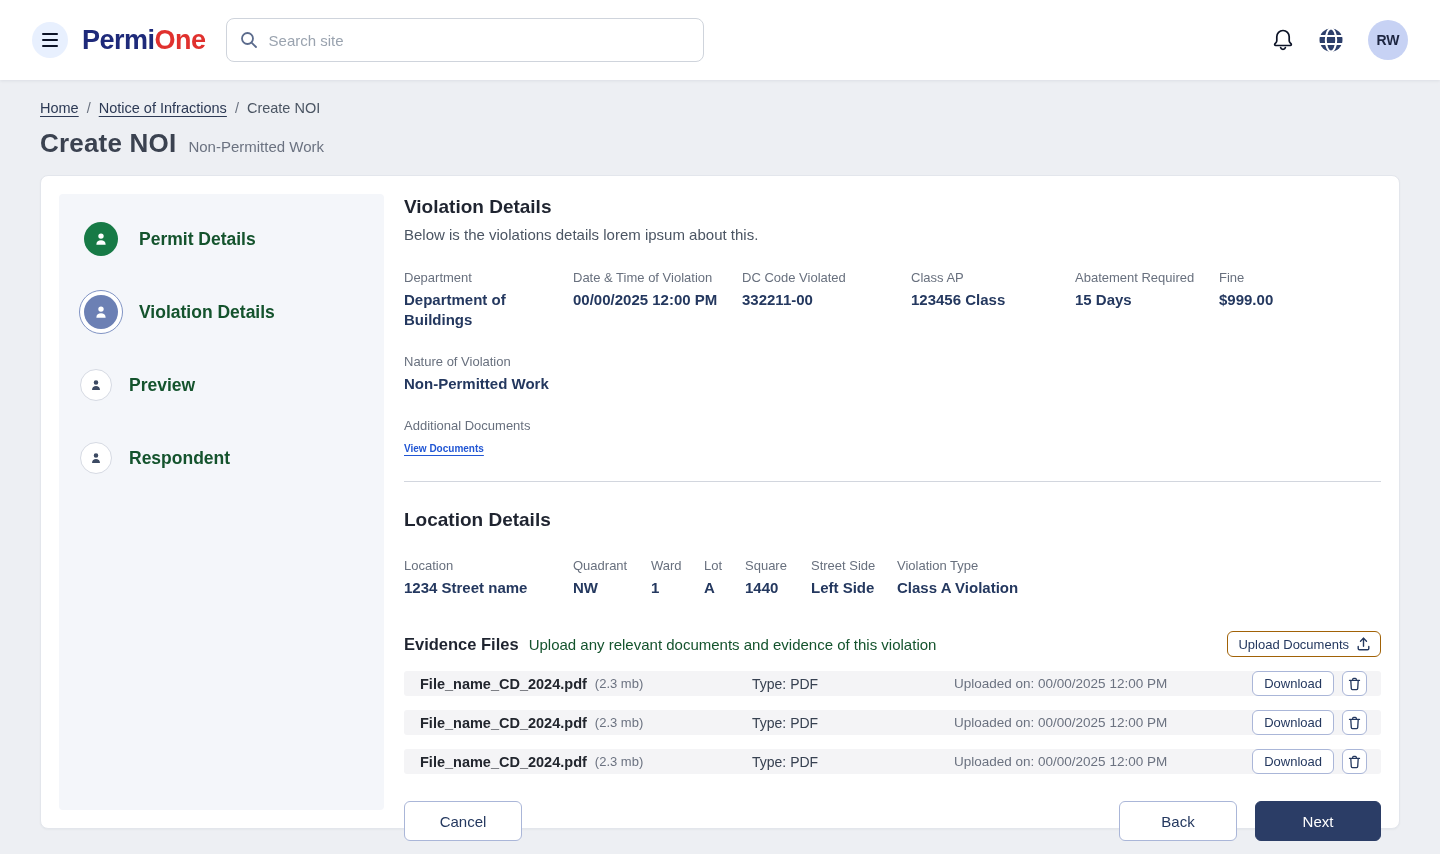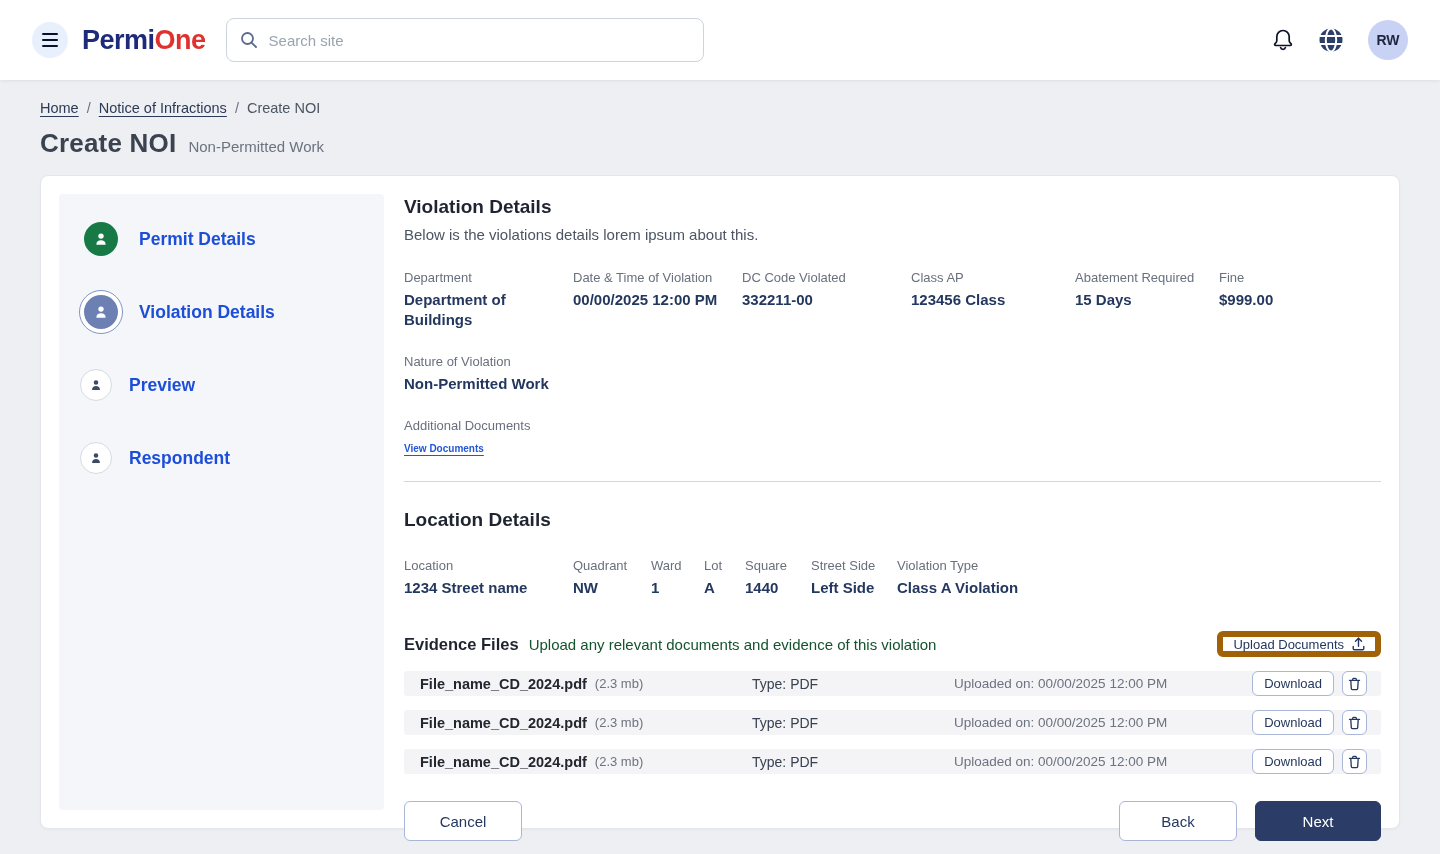--- a/index.html
+++ b/index.html
@@ -72,21 +72,21 @@
   .step-circle { width:34px; height:34px; border-radius:50%; display:flex; align-items:center; justify-content:center; }
   .step.completed .step-circle { background:#177a46; }
   .step.completed .step-circle svg path { fill:#ffffff; }
   .step.active .step-icon-outer { border:1.5px solid #8194c4; background:#fff; }
   .step.active .step-circle { background:#6c80b4; }
   .step.active .step-circle svg path { fill:#ffffff; }
   .step.upcoming .step-icon-outer { width:34px; height:34px; }
   .step.upcoming .step-circle { background:#ffffff; border:1px solid #d6dae3; width:32px; height:32px; }
   .step.upcoming .step-circle svg path { fill:#3c4a63; }
   .step.upcoming .step-circle svg { transform:scale(.85); }
-  .step-label { font-size:17.5px; font-weight:bold; color:#1d4ed8; }
+  .step-label { font-size:17.5px; font-weight:bold; color:#14532d; }
 
   
   .main { flex:1; padding:2px 0 0 2px; display:flex; flex-direction:column; }
   .section-title { font-size:19px; font-weight:bold; color:#1f2430; }
   .section-desc { margin-top:8px; font-size:15px; color:#4b5563; }
 
   .field-row { display:flex; margin-top:27px; }
   .field { padding-right:14px; }
   .field-label { font-size:13px; color:#68707e; margin-bottom:5px; }
   .field-value { font-size:15px; font-weight:bold; color:#24385f; line-height:20px; }
@@ -101,21 +101,21 @@
   .loc-title { margin-top:27px; }
   .lf0 { width:169px; } .lf1 { width:78px; } .lf2 { width:53px; } .lf3 { width:41px; }
   .lf4 { width:66px; } .lf5 { width:86px; } .lf6 { flex:1; }
 
   
   .evidence-header { margin-top:33px; display:flex; align-items:center; }
   .evidence-title { font-size:16.5px; font-weight:bold; color:#1f2430; }
   .evidence-desc { margin-left:10px; font-size:15px; color:#14532d; }
   .upload-btn {
     margin-left:auto; display:flex; align-items:center; gap:8px;
-    background:#fff; border:6px solid #a16207; border-radius:6px;
+    background:#fff; border:1px solid #a16207; border-radius:6px;
     height:26px; padding:0 10px; cursor:pointer;
     font-size:13px; color:#24385f; font-family:"Liberation Sans", sans-serif;
   }
   .doc-count { margin-top:19px; font-size:14.5px; color:#4b5563; }
 
   .file-row {
     margin-top:14px; background:#f4f4f6; border-radius:3px;
     height:36px; display:flex; align-items:center; padding:0 14px 0 16px;justify-content:center;
   }
   .file-name { font-size:14.5px; font-weight:bold; color:#22262e; }

